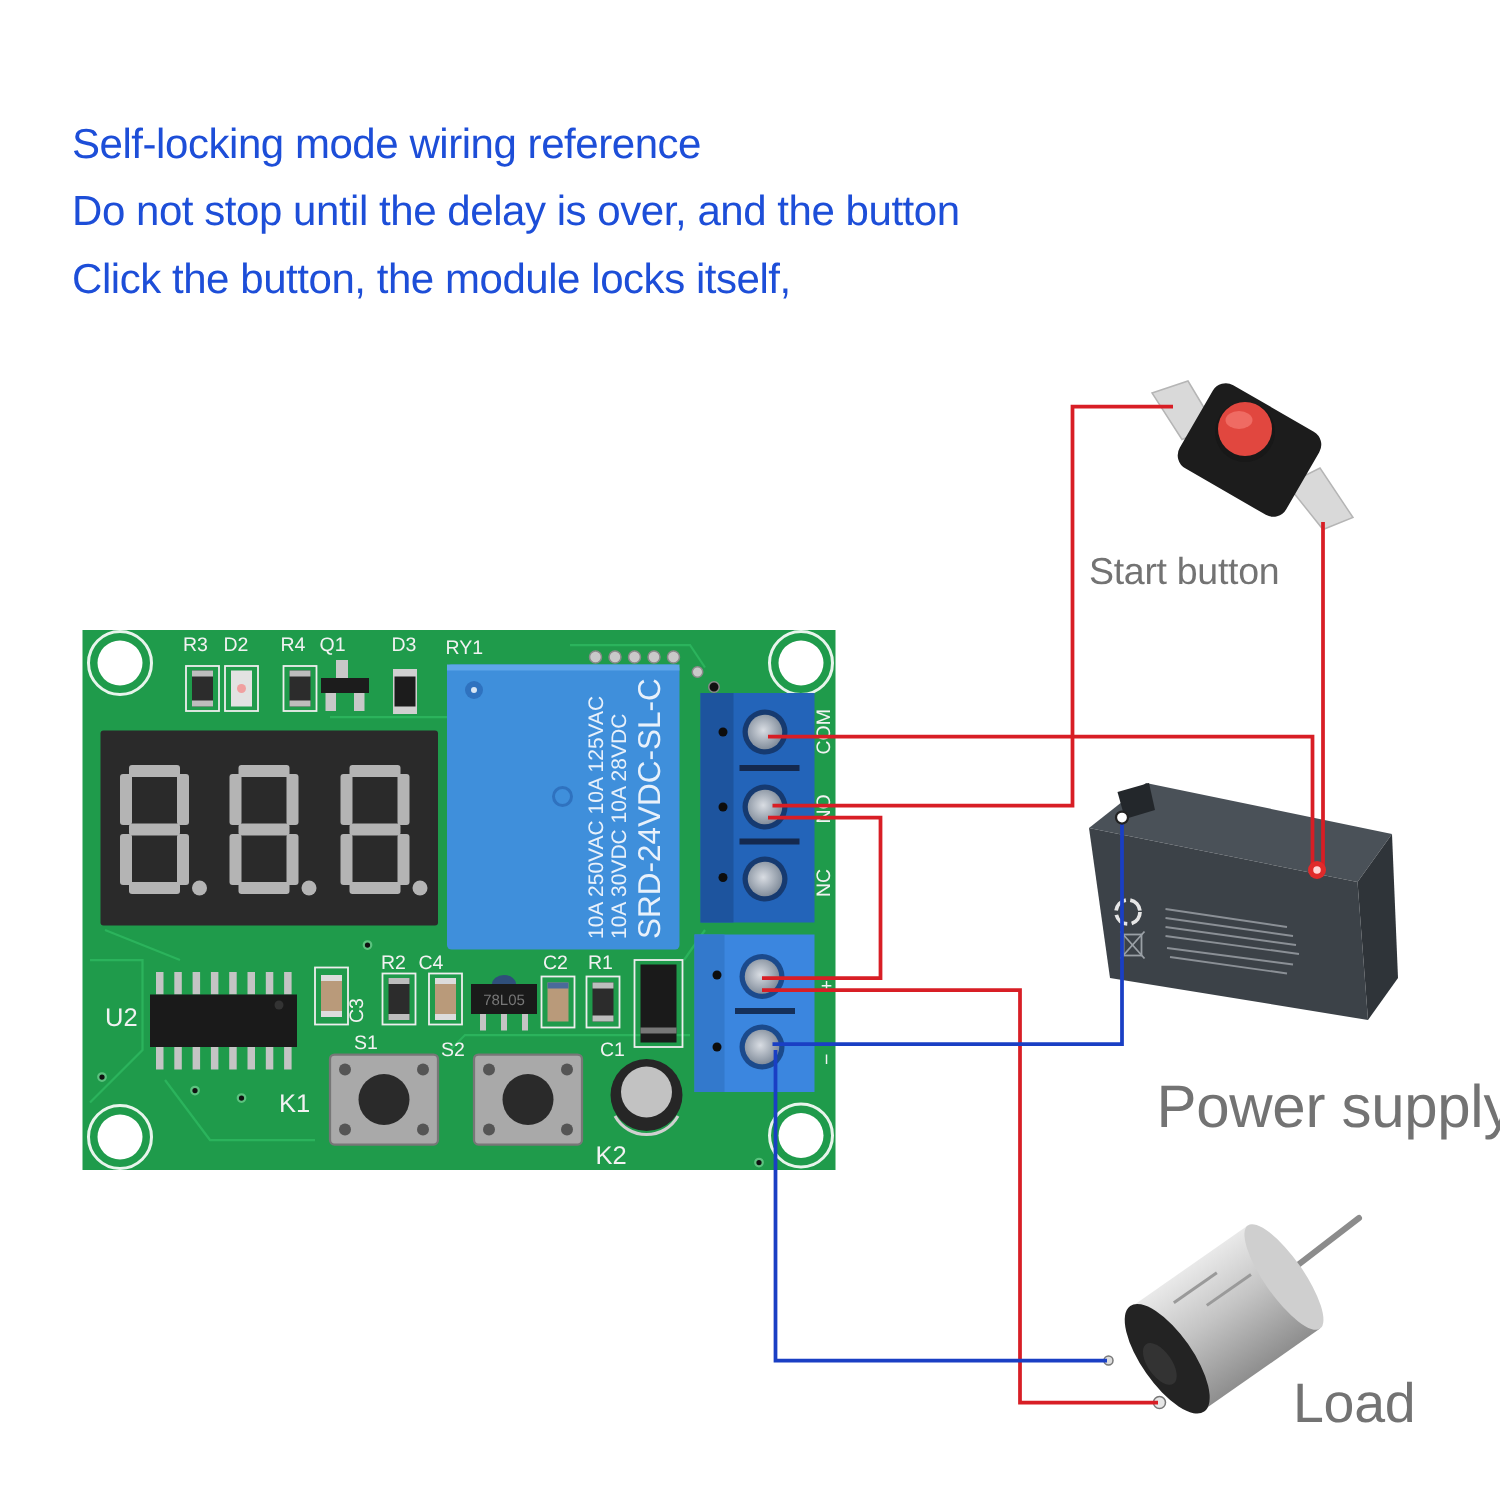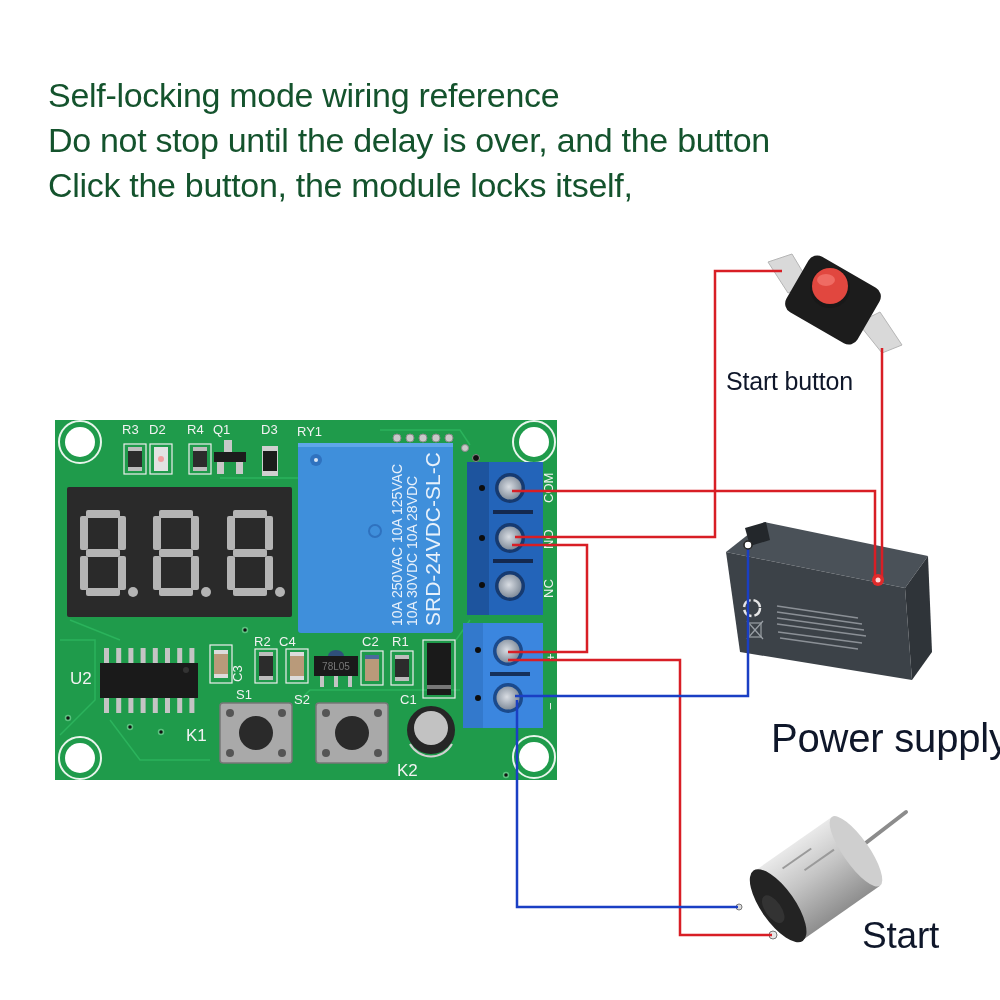--- a/index.html
+++ b/index.html
@@ -1,21 +1,21 @@
 <!DOCTYPE html>
 <html><head>
 <meta charset="utf-8">
 <style>
   html, body { margin: 0; padding: 0; background: #ffffff; }
   body { width: 1000px; height: 1000px; position: relative; overflow: hidden;
          font-family: "Liberation Sans", sans-serif; color: #111; }
-  .instructions { position: absolute; left: 48px; top: 73px; font-size: 34px;
-                  line-height: 45px; letter-spacing: -0.3px; color: #14532d; }
+  .instructions { position: absolute; left: 48px; top: 73px; font-size: 28px;
+                  line-height: 45px; letter-spacing: -0.3px; color: #1d4ed8; }
   .instructions div { white-space: nowrap; }
-  .caption { position: absolute; white-space: nowrap; color: #0f172a; letter-spacing: -0.2px; }
+  .caption { position: absolute; white-space: nowrap; color: #737373; letter-spacing: -0.2px; }
   #lbl-start { left: 726px; top: 367px; font-size: 25px; }
   #lbl-power { left: 771px; top: 680px; font-size: 40px; margin-top: 36px; }
   #lbl-load  { left: 862px; top: 915px; font-size: 37px; }
   svg#scene { position: absolute; left: 0; top: 0; }
   .silk { fill: #f2f2f2; font-family: "Liberation Sans", sans-serif; font-size: 13px; }
   .silk-lg { fill: #f2f2f2; font-family: "Liberation Sans", sans-serif; font-size: 17px; }
   .relay-txt { fill: #e8f1fb; font-family: "Liberation Sans", sans-serif; }
   .wire { fill: none; stroke-width: 2.5; stroke-linejoin: miter; }
 </style>
 </head>
@@ -378,13 +378,13 @@
     <circle cx="748" cy="545" r="4" fill="#ffffff" stroke="#222" stroke-width="1.5"></circle>
   </g>
   <g>
     <circle cx="878" cy="580" r="6" fill="#e02a2a"></circle>
     <circle cx="878" cy="580" r="2.5" fill="#ffd5d5"></circle>
   </g>
 </svg>
 
 <div id="lbl-start" class="caption">Start button</div>
 <div id="lbl-power" class="caption">Power supply</div>
-<div id="lbl-load" class="caption">Start</div>
+<div id="lbl-load" class="caption">Load</div>
 
 </body></html>

